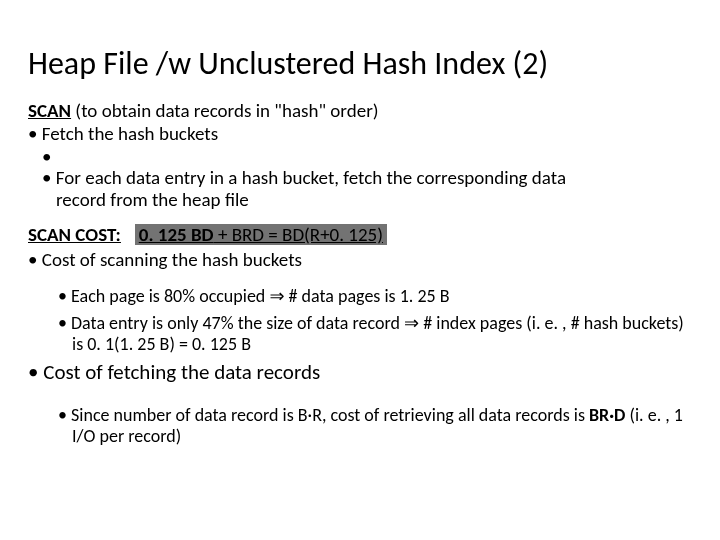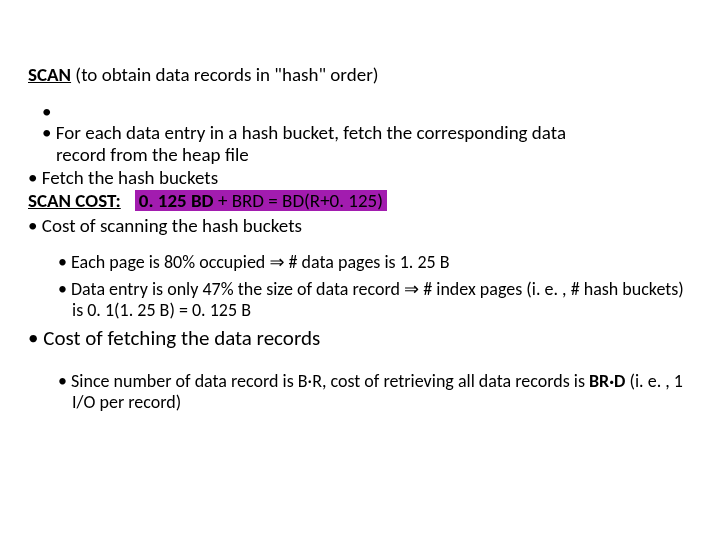--- a/index.html
+++ b/index.html
@@ -14,41 +14,42 @@
   }
   .title {
     font-size: 32px;
     font-weight: 400;
     margin-bottom: 18px;
     line-height: 1.12;
   }
   .body {
     font-size: 19px;
   }
-  .scan-hdr { margin-bottom: 16px; }
+  .scan-hdr { margin-bottom: 2px; }
   .u { text-decoration: underline; }
   .b { font-weight: 700; }
   .bullet-l1 {
     padding-left: 14px;
     text-indent: -14px;
     margin-bottom: 2px;
   }
   .bullet-l1::before { content: "• "; }
   .two-line { text-indent: 0; }
   .two-line .first::before { content: "• "; }
   .two-line .cont { padding-left: 14px; }
   .scan-cost-line {
-    margin-top: 2px;
+    margin-top: 14px;
     margin-bottom: 4px;
     display: flex;
     align-items: flex-end;
+    text-decoration: underline;
   }
   .scan-cost-label { text-decoration: underline; margin-right: 14px; }
   .formula {
-    background: #a21caf;
+    background: #737373;
     padding: 0 4px;
     font-size: 19px;
   }
   .lvl1b {
     font-size: 19px;
     margin-top: 2px;
     margin-bottom: 15px;
   }
   .sub {
     font-size: 18px;
@@ -66,34 +67,35 @@
     text-indent: -14px;
   }
   .lvl1c::before { content: "• "; }
   .arrow { font-family: Arial, sans-serif; }
 </style>
 </head>
 <body>
 
 <div class="title">
   <br>
+  <span>Heap File /w Unclustered Hash Index (2)</span>
 </div>
 
 <div class="body">
 
   <div class="scan-hdr">
     <span class="b u">SCAN</span><span> (to obtain data records in "hash" order)</span>
   </div>
 
+  <div class="bullet-l1">Fetch the hash buckets</div>
+
   <div class="bullet-l1 two-line">
     <div class="first">For each data entry in a hash bucket, fetch the corresponding data</div>
     <div class="cont">record from the heap file</div>
   </div>
-
-  <div class="bullet-l1">Fetch the hash buckets</div>
 
   <div class="scan-cost-line">
     <span class="b scan-cost-label">SCAN COST:</span>
     <span class="formula">
       <span class="b">0. 125 BD</span><span> + BRD =  BD(R+0. 125)</span>
     </span>
   </div>
 
   <div class="lvl1b bullet-l1">Cost of scanning the hash buckets</div>
 

